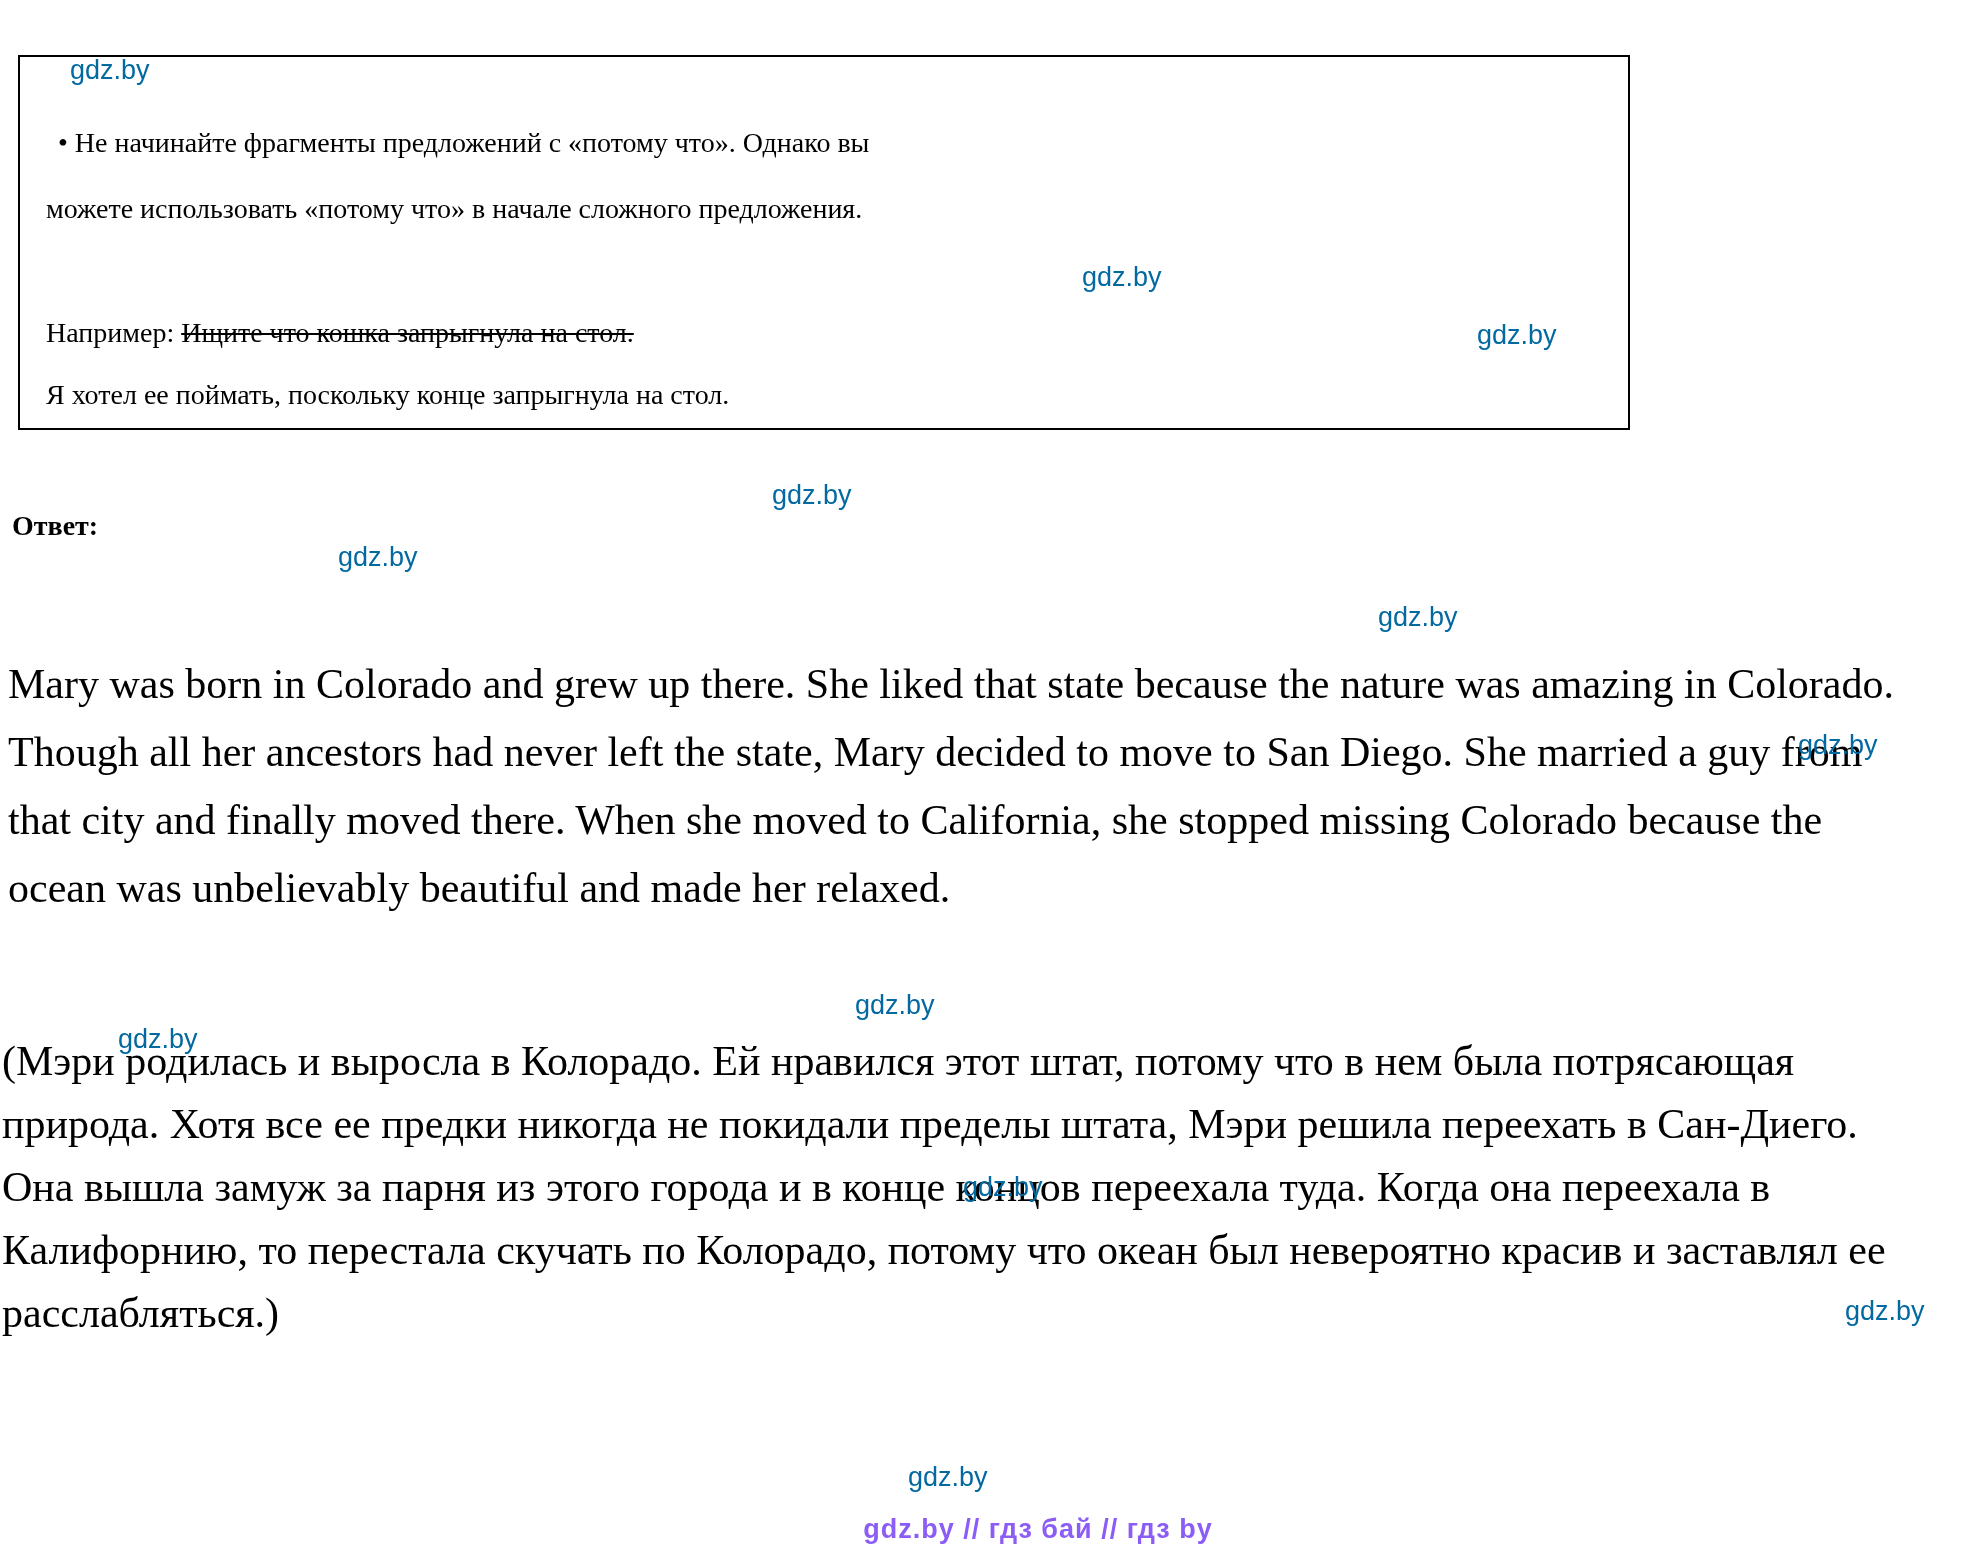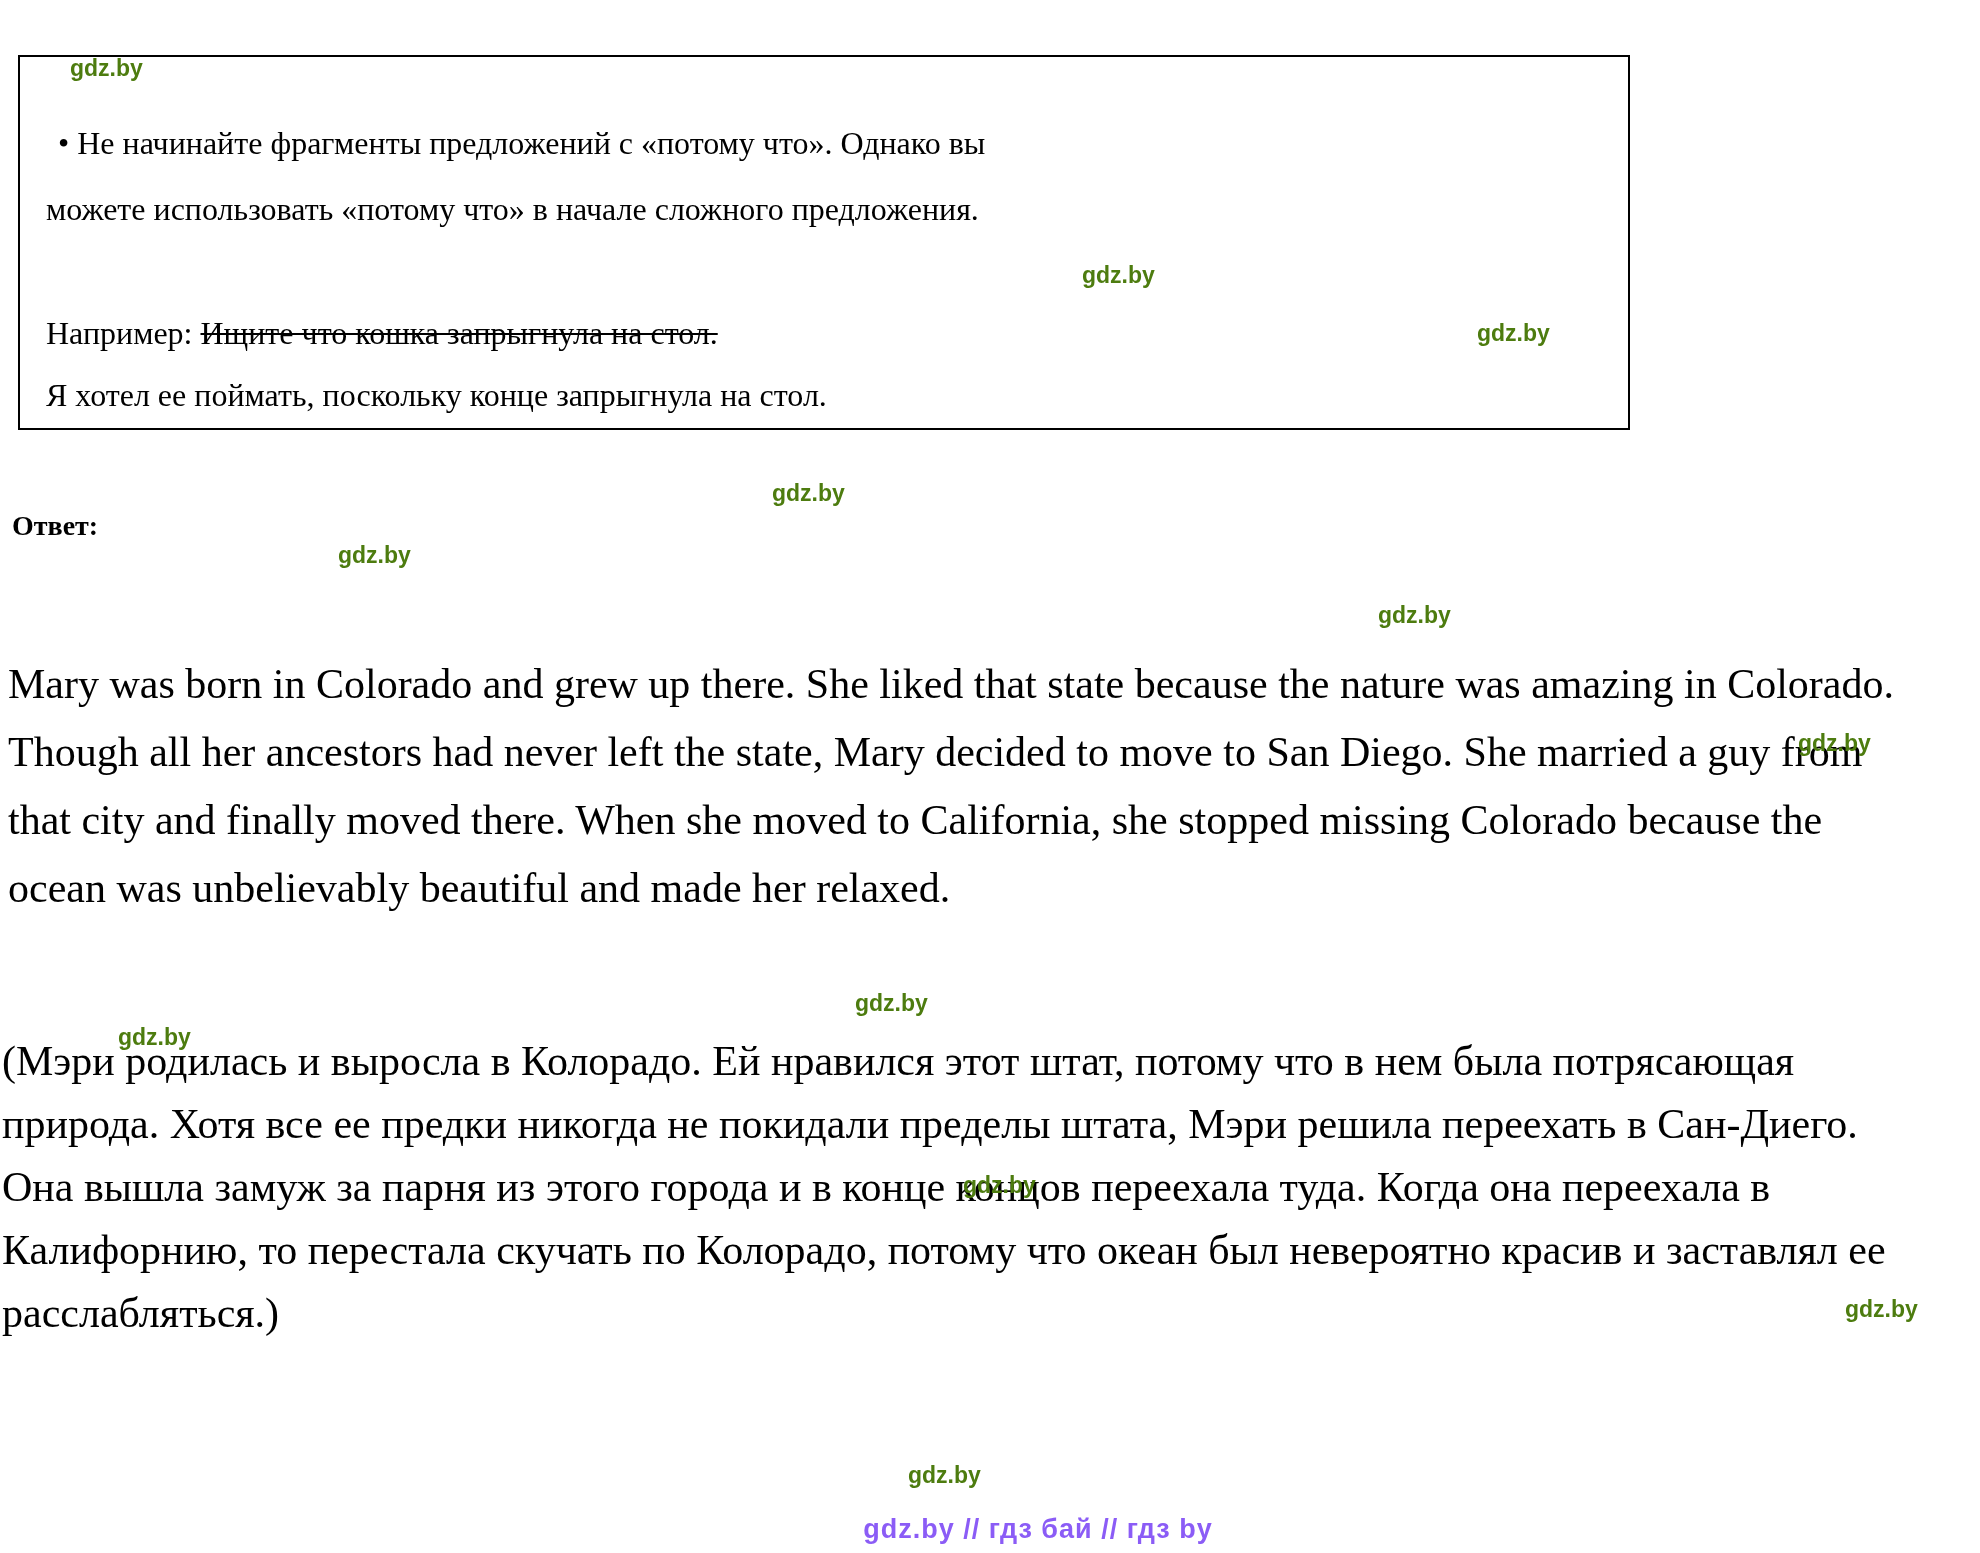--- a/index.html
+++ b/index.html
@@ -40,21 +40,21 @@
     position: absolute;
     left: 18px;
     top: 55px;
     width: 1612px;
     height: 375px;
     border: 2px solid #000000;
     box-sizing: border-box;
   }
   .note-line {
     position: absolute;
-    font-size: 32px;
+    font-size: 28px;
     line-height: 48px;
     white-space: nowrap;
   }
   .note-l1 { left: 38px; top: 62px; }
   .note-l2 { left: 26px; top: 128px; }
   .note-l3 { left: 26px; top: 252px; }
   .note-l4 { left: 26px; top: 314px; }
   .strike {
     text-decoration: line-through;
     text-decoration-thickness: 2px;
@@ -86,23 +86,23 @@
     top: 1030px;
     width: 1920px;
     font-size: 42px;
     line-height: 63px;
   }
 
   
   .wm {
     position: absolute;
     font-family: "Liberation Sans", sans-serif;
-    font-weight: bold;
-    font-size: 23px;
-    color: #4d7c0f;
+    font-weight: normal;
+    font-size: 27px;
+    color: #0369a1;
     white-space: nowrap;
     pointer-events: none;
   }
 
   
   .promo-bottom {
     position: absolute;
     left: 0;
     bottom: 8px;
     width: 100%;

